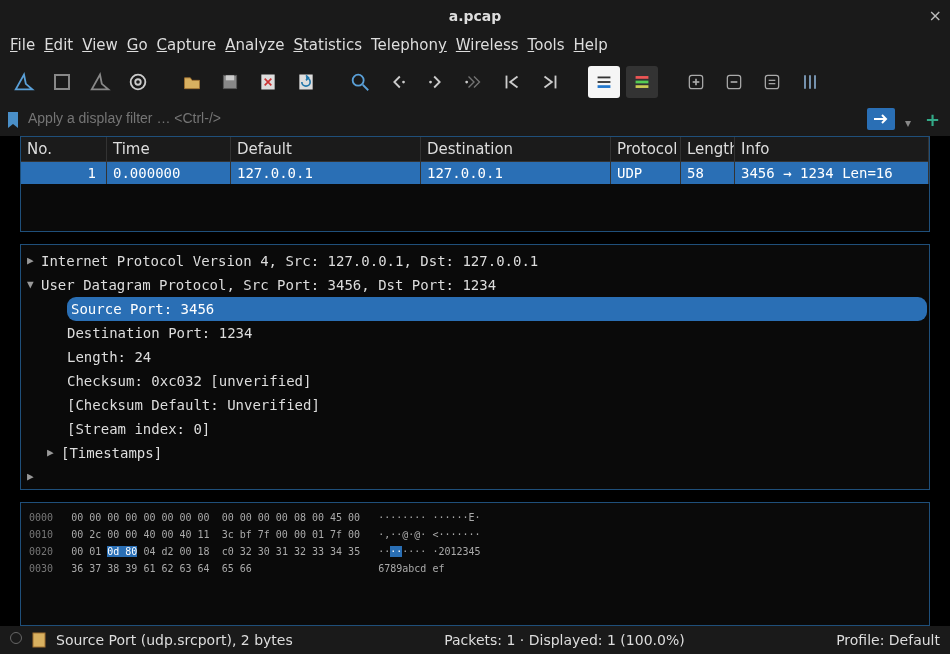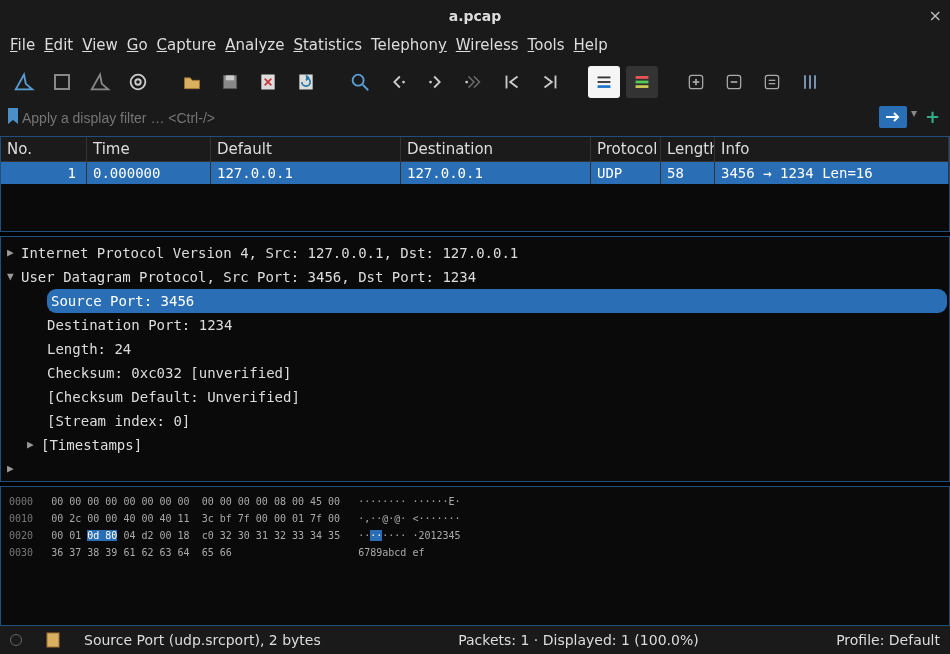--- a/index.html
+++ b/index.html
@@ -48,36 +48,36 @@
     border-radius:3px; cursor:pointer;
     color:#bbb;
   }
   .toolbar .btn svg { display:block; }
   .toolbar .sep { width:10px; }
   .toolbar .btn.active { background:#f5f5f5; color:#222; }
   .toolbar .btn.active2 { background:#333; }
   
   .filterbar {
     background: #1a1a1a;
-    display:flex; align-items:flex-start; 
+    display:flex; align-items:flex-end; gap:6px;
     padding:2px 6px 6px 6px;
   }
   .filterbar .bm { width:14px; height:20px; display:flex; align-items:center; justify-content:center; color:#6aa3d8; }
   .filterbar input {
     flex:1; background:#1a1a1a; border:none; color:#888;
     font-size:14px; padding:4px 2px; outline:none;
   }
   .filterbar .arrowbox {
     background:#2a6fb5; width:28px; height:22px; display:flex; align-items:center; justify-content:center;
     border-radius:2px; color:#fff;
   }
   .filterbar .dd { color:#888; font-size:12px; padding:0 4px; }
   .filterbar .plus { color:#3a8; font-size:18px; font-weight:bold; padding:0 4px; }
   
-  .panes { flex:1; display:flex; flex-direction:column; padding:0 0; gap:4px; overflow:hidden;}
+  .panes { flex:1; display:flex; flex-direction:column; padding:0 20px; gap:12px; overflow:hidden;}
   
   .packet-list {
     border:1px solid #1f4f7a;
     background:#0a0a0a;
     display:flex; flex-direction:column;
     height:96px;
   }
   .pl-head {
     display:flex; background:#1b1b1b; color:#ddd; font-size:15px;
     border-bottom:1px solid #333;
@@ -136,21 +136,21 @@
   }
   .hex .off{ color:#777; }
   .hex .hl{ background:#2a6fb5; color:#fff; }
   
   .statusbar{
     background:#1a1a1a;
     display:flex; align-items:center; justify-content:space-between;
     padding:4px 10px; font-size:14px; color:#ddd;
     height:28px;
   }
-  .statusbar .left{ display:flex; align-items:center; gap:24px;}
+  .statusbar .left{ display:flex; gap:10px;}
   .statusbar .dot{ width:12px;height:12px;border:1px solid #666;border-radius:50%;}
   .statusbar .icon{ width:14px; height:16px; }
 </style>
 </head>
 <body>
 
 <div class="titlebar">
   <span class="title">a.pcap</span>
   <span class="close">×</span>
 </div>

